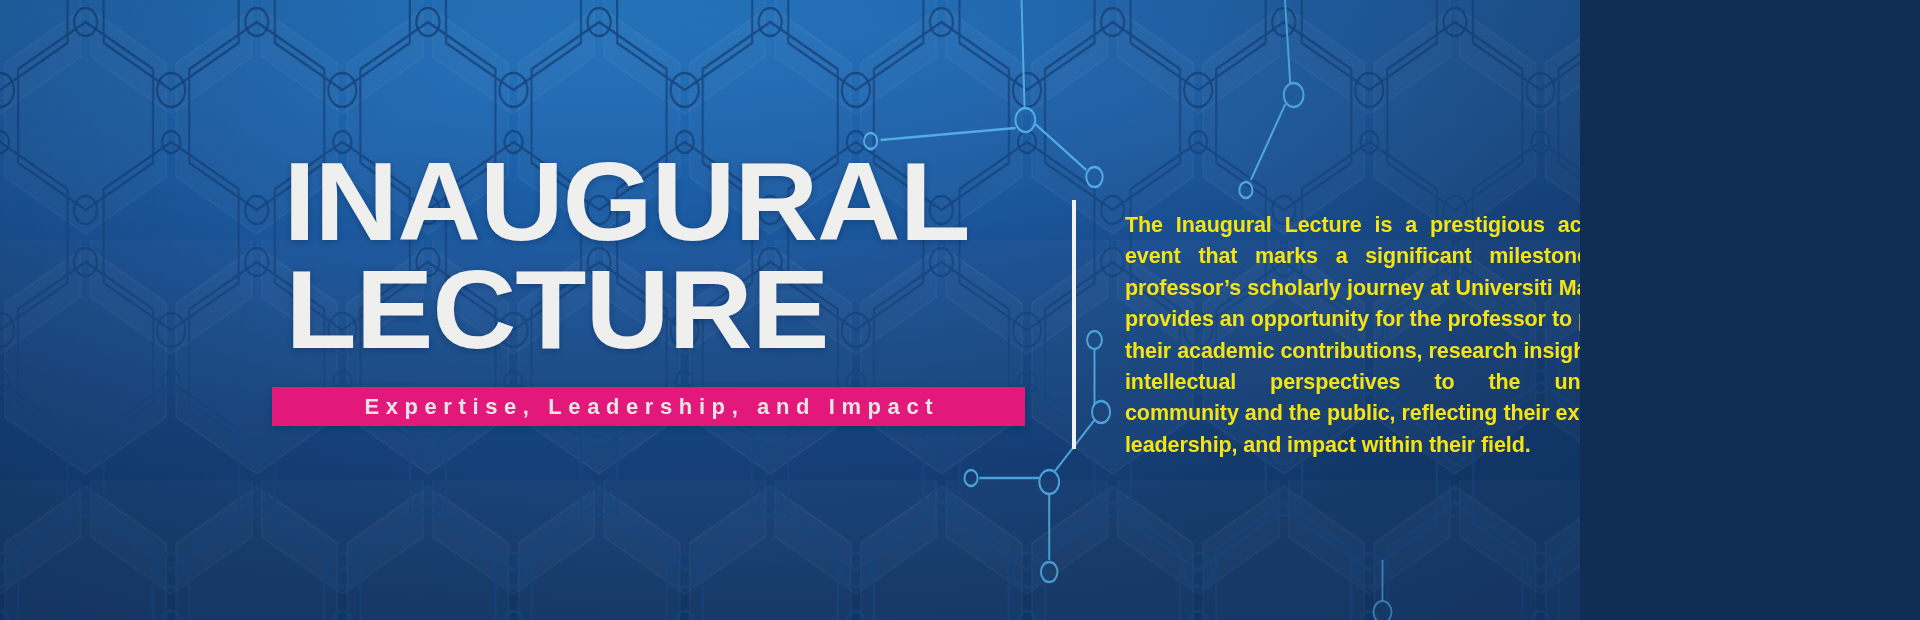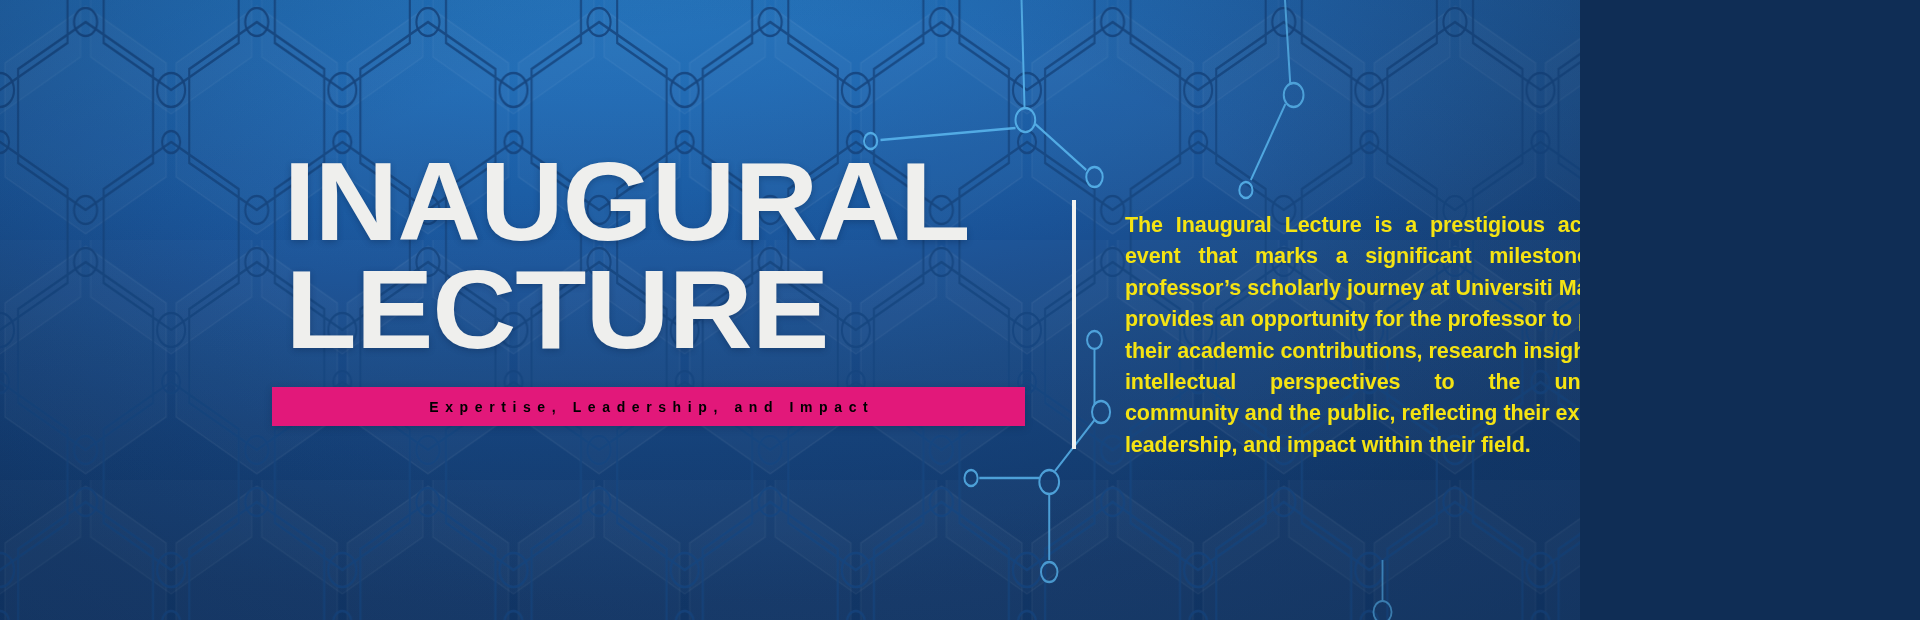--- a/index.html
+++ b/index.html
@@ -72,22 +72,22 @@
     margin-top: 25px;
     width: 753px;
     height: 39px;
     background: #e2187a;
     display: flex;
     align-items: center;
     justify-content: center;
     box-shadow: 0 2px 7px rgba(6,27,58,0.25);
   }
   .subtitle-text {
-    color: #000000;
-    font-size: 14px;
+    color: #e5e5e5;
+    font-size: 22px;
     font-weight: bold;
     letter-spacing: 6.6px;
     text-indent: 6.6px;
     white-space: nowrap;
   }
 
   
   .divider {
     position: absolute;
     left: 1072px;

